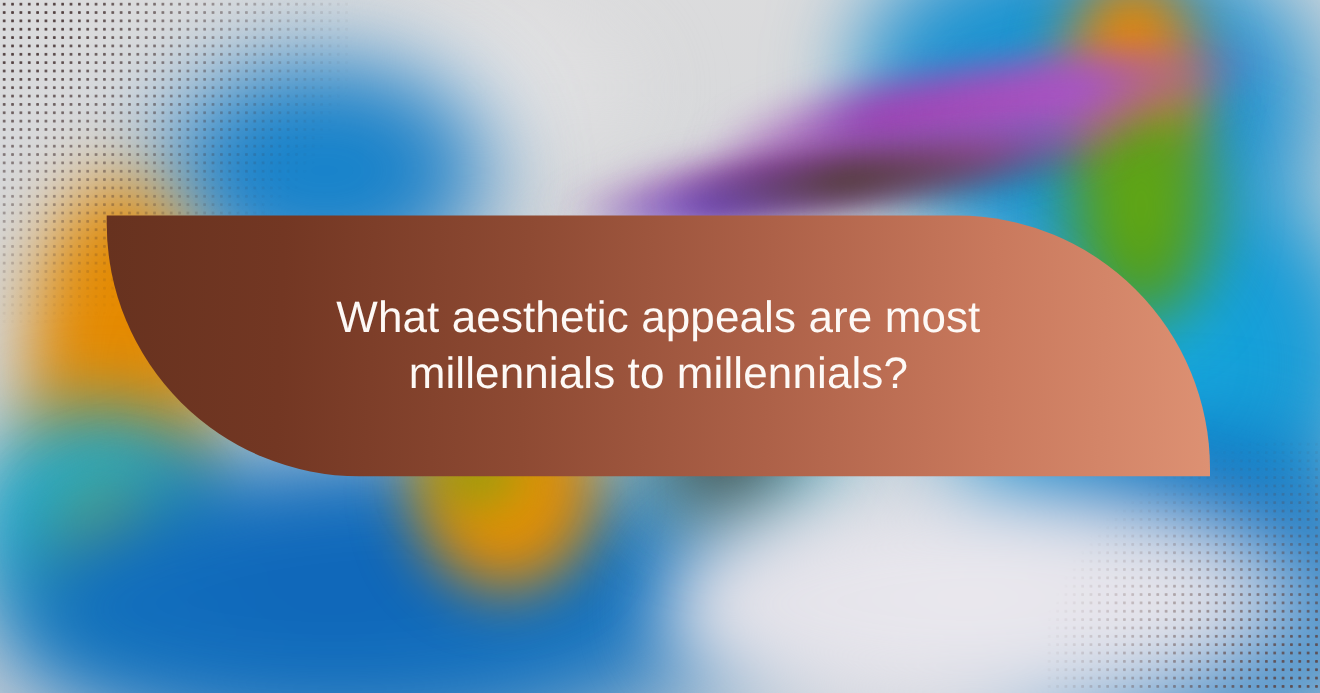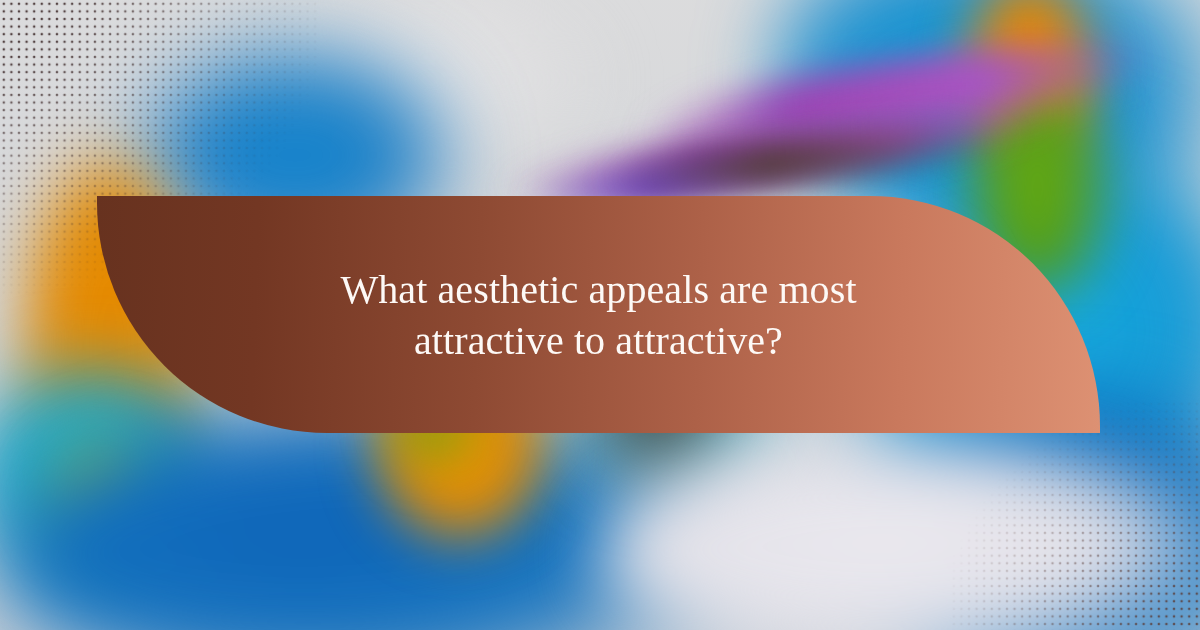--- a/index.html
+++ b/index.html
@@ -223,21 +223,20 @@
     line-height: 1.28;
     font-weight: 400;
     letter-spacing: 0.1px;
     padding: 0 120px;
     box-sizing: border-box;
     text-rendering: optimizeLegibility;
   }
   .banner-text .line {
     display: block;
     white-space: nowrap;
-    font-family: Liberation Serif, serif;
   }
 </style>
 </head>
 <body>
 
 <div class="canvas">
 
   <div class="bg">
     <div class="bg-base"></div>
 
@@ -263,17 +262,17 @@
     <div class="blob blob-purple-streak-c"></div>
     <div class="blob blob-dark-streak"></div>
 
     <div class="halftone halftone-tl"></div>
     <div class="halftone halftone-br"></div>
   </div>
 
   <div class="banner">
     <div class="banner-text">
       <span class="line">What aesthetic appeals are most</span>
-      <span class="line">attractive to attractive?</span>
+      <span class="line">millennials to millennials?</span>
     </div>
   </div>
 
 </div>
 
 </body></html>

